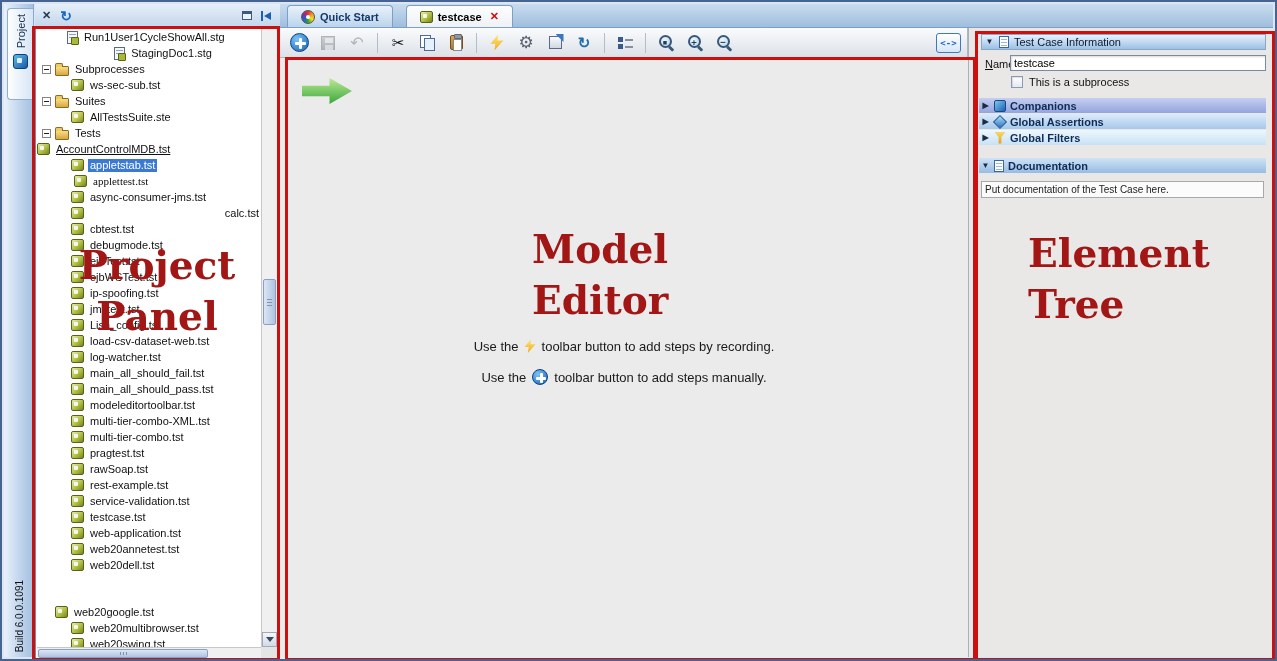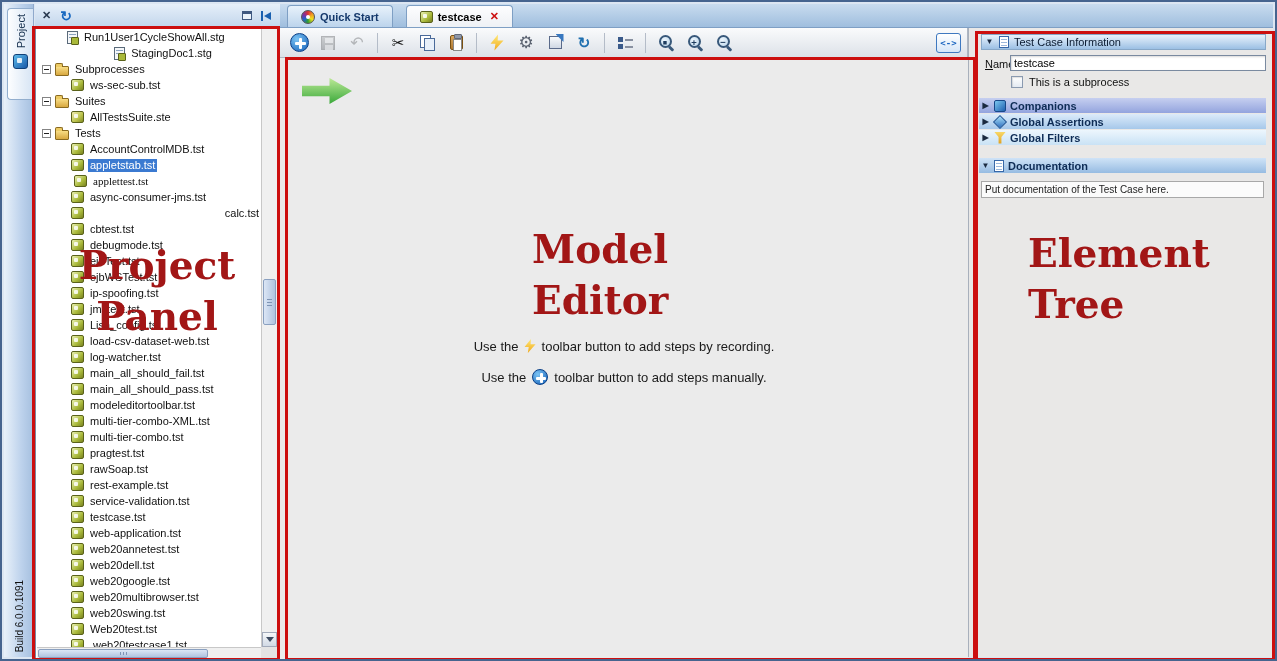--- a/index.html
+++ b/index.html
@@ -279,21 +279,21 @@
         </div>
         <div class="trow" style="padding-left: 34px;">
           <span class="ti ti-ste"></span>
           <span class="tlabel">AllTestsSuite.ste</span>
         </div>
         <div class="trow" style="padding-left: 5px;">
           <span class="expander"></span>
           <span class="ti ti-folder"></span>
           <span class="tlabel">Tests</span>
         </div>
-        <div class="trow" style="padding-left: 34px;">
+        <div class="trow" style=" text-decoration: underline;">
           <span class="ti ti-tst"></span>
           <span class="tlabel">AccountControlMDB.tst</span>
         </div>
         <div class="trow selected" style="padding-left: 34px;">
           <span class="ti ti-tst"></span>
           <span class="tlabel">appletstab.tst</span>
         </div>
         <div class="trow" style="padding-left: 37px; font-family: Liberation Serif, serif;">
           <span class="ti ti-tst"></span>
           <span class="tlabel">applettest.tst</span>
@@ -387,21 +387,21 @@
           <span class="tlabel">web-application.tst</span>
         </div>
         <div class="trow" style="padding-left: 34px;">
           <span class="ti ti-tst"></span>
           <span class="tlabel">web20annetest.tst</span>
         </div>
         <div class="trow" style="padding-left: 34px;">
           <span class="ti ti-tst"></span>
           <span class="tlabel">web20dell.tst</span>
         </div>
-        <div class="trow" style="padding-left: 34px;">
+        <div class="trow" style="padding-left: 18px; margin-top: 31px;">
           <span class="ti ti-tst"></span>
           <span class="tlabel">web20google.tst</span>
         </div>
         <div class="trow" style="padding-left: 34px;">
           <span class="ti ti-tst"></span>
           <span class="tlabel">web20multibrowser.tst</span>
         </div>
         <div class="trow" style="padding-left: 34px;">
           <span class="ti ti-tst"></span>
           <span class="tlabel">web20swing.tst</span>

